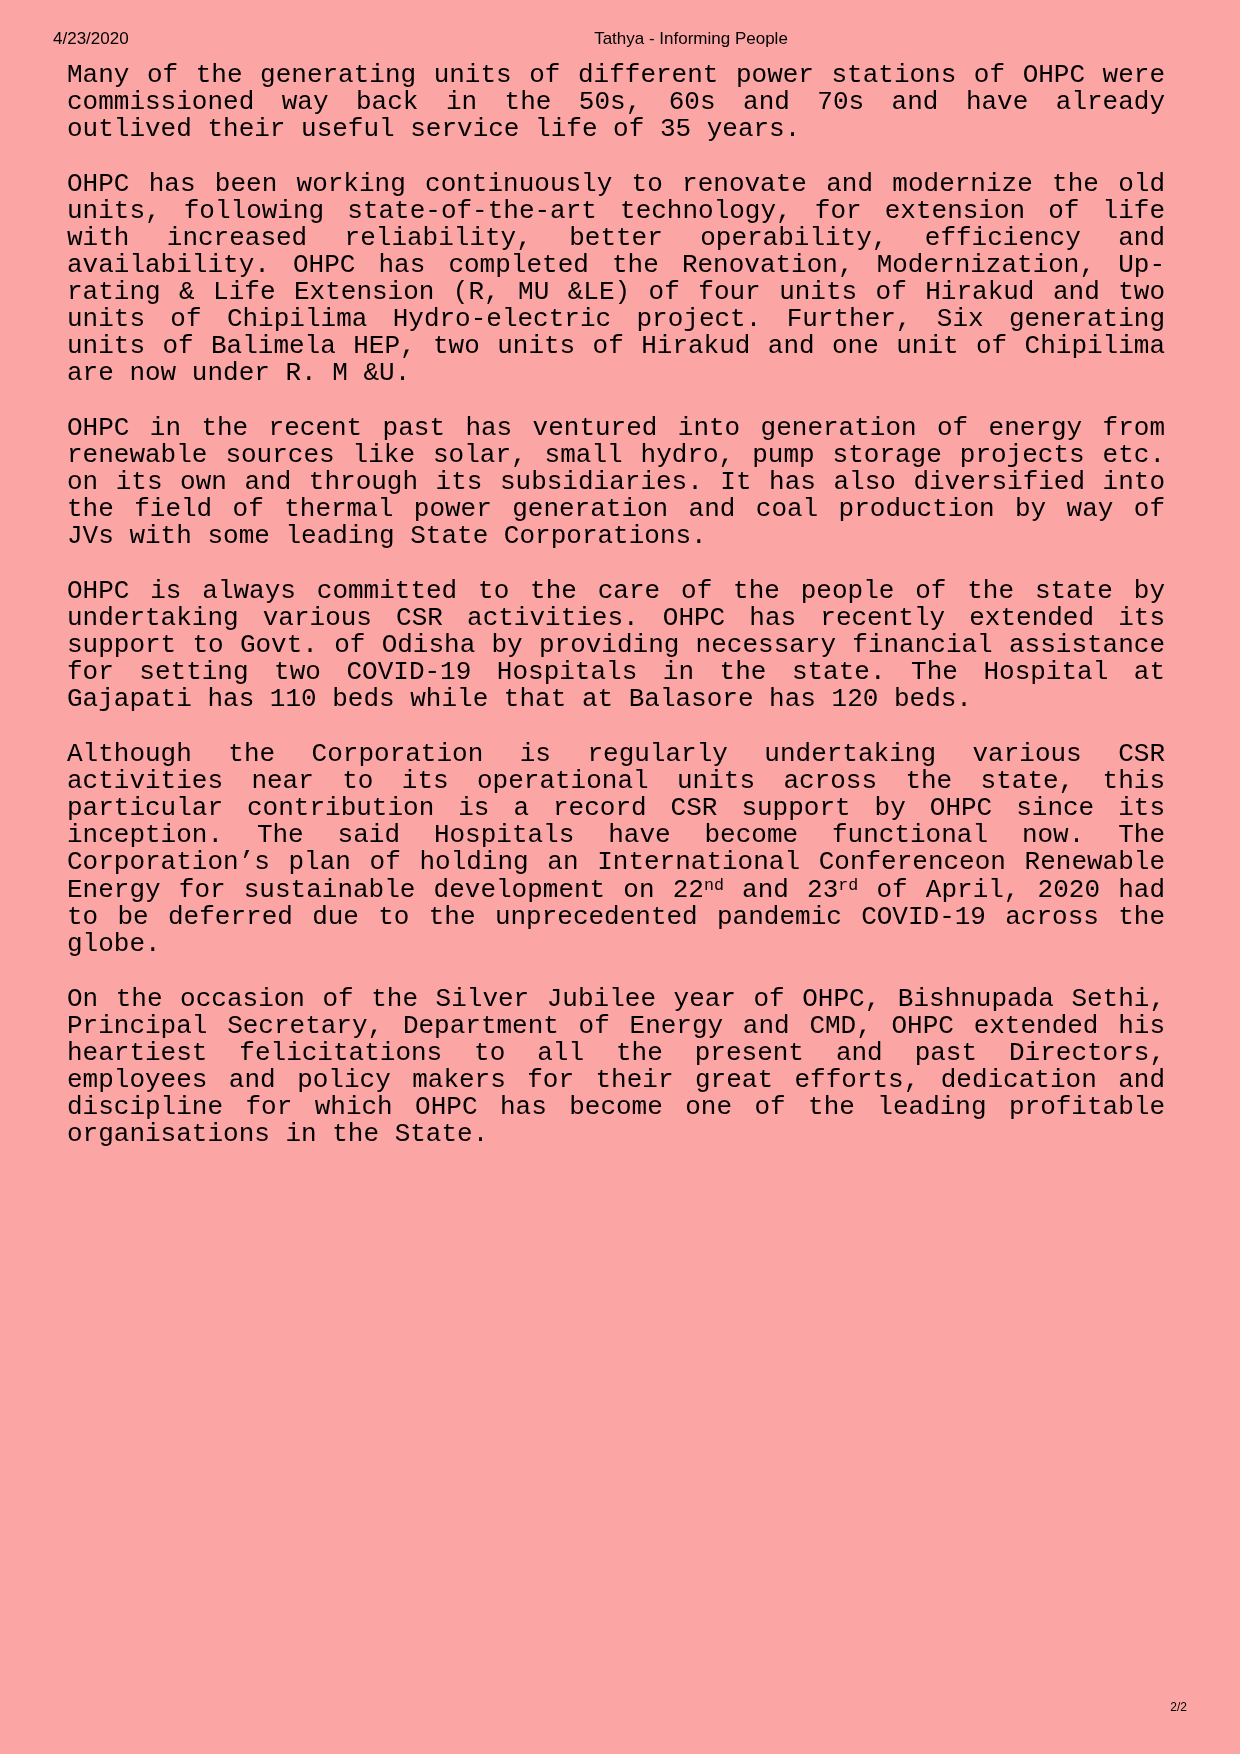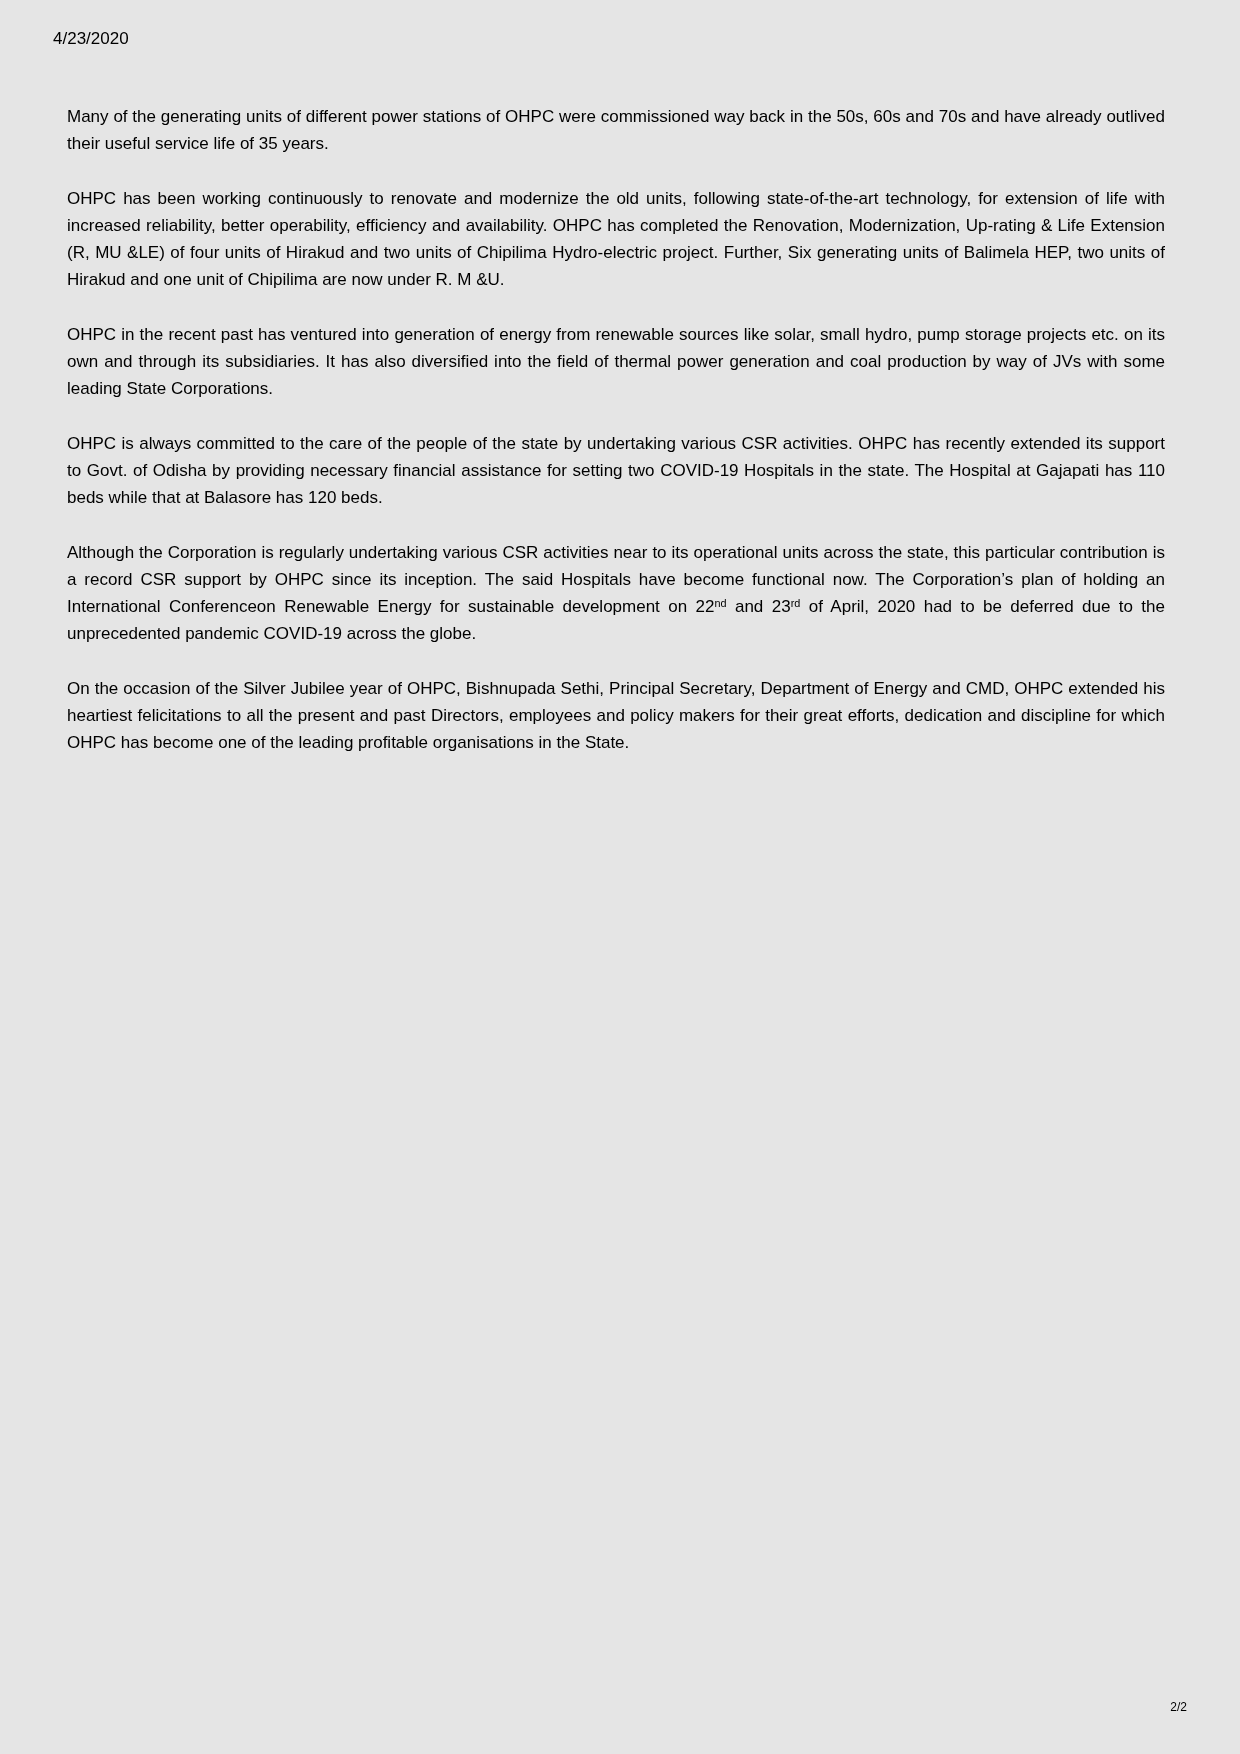--- a/index.html
+++ b/index.html
@@ -4,21 +4,21 @@
 <style>
   html, body {
     margin: 0;
     padding: 0;
     background: #ffffff;
   }
   .page {
     position: relative;
     width: 1240px;
     height: 1754px;
-    background: #e5e5e5;
+    background: #fca5a5;
     color: #000000;
     overflow: hidden;
   }
   .print-header {
     position: absolute;
     top: 29px;
     left: 0;
     right: 0;
     height: 22px;
     font-family: "Liberation Sans", sans-serif;
@@ -37,26 +37,25 @@
     right: 0;
     top: 0;
     text-align: center;
     white-space: nowrap;
   }
   .content {
     position: absolute;
     left: 67px;
     top: 62px;
     width: 1098px;
-    font-family: Liberation Sans, sans-serif;
-    font-size: 17px;
+    font-family: Liberation Mono, monospace;
+    font-size: 26px;
     line-height: 27px;
     text-align: justify;
     color: #000000;
-    margin-top: 41px;
   }
   .content p {
     margin: 0 0 28px 0;
     padding: 0;
   }
   .content sup {
     font-size: 0.64em;
     vertical-align: 0.45em;
     line-height: normal;
   }
@@ -71,20 +70,23 @@
     margin-left: 20px;
   }
 </style>
 </head>
 <body>
 
 <div class="page">
 
   <div class="print-header">
     <span class="print-date">4/23/2020</span>
+    <div class="print-title-wrap">
+      <span>Tathya - Informing People</span>
+    </div>
   </div>
 
   <div class="content">
     <p>Many of the generating units of different power stations of OHPC were commissioned way back in the 50s, 60s and 70s and have already outlived their useful service life of 35 years.</p>
     <p>OHPC has been working continuously to renovate and modernize the old units, following state-of-the-art technology, for extension of life with increased reliability, better operability, efficiency and availability. OHPC has completed the Renovation, Modernization, Up-rating &amp; Life Extension (R, MU &amp;LE) of four units of Hirakud and two units of Chipilima Hydro-electric project.  Further, Six generating units of Balimela HEP, two units of Hirakud and one unit of Chipilima are now under R. M &amp;U.</p>
     <p>OHPC in the recent past has ventured into generation of energy from renewable sources like solar, small hydro, pump storage projects etc. on its own and through its subsidiaries. It has also diversified into the field of thermal power generation and coal production by way of JVs with some leading State Corporations.</p>
     <p>OHPC is always committed to the care of the people of the state by undertaking various CSR activities. OHPC has recently extended its support to Govt. of Odisha by providing necessary financial assistance for setting two COVID-19 Hospitals in the state. The Hospital at Gajapati has 110 beds while that at Balasore has 120 beds.</p>
     <p><span>Although the Corporation is regularly undertaking various CSR activities near to its operational units across the state, this particular contribution is a record CSR support by OHPC since its inception. The said Hospitals have become functional now. The Corporation’s plan of holding an International Conferenceon Renewable Energy for sustainable development on 22</span><sup>nd</sup><span> and 23</span><sup>rd</sup><span> of April, 2020 had to be deferred due to the unprecedented pandemic COVID-19 across the globe.</span></p>
     <p>On the occasion of the Silver Jubilee year of OHPC, Bishnupada Sethi, Principal Secretary, Department of Energy and CMD, OHPC extended his heartiest felicitations to all the present and past Directors, employees and policy makers for their great efforts, dedication and discipline for which OHPC has become one of the leading profitable organisations in the State.</p>
   </div>

